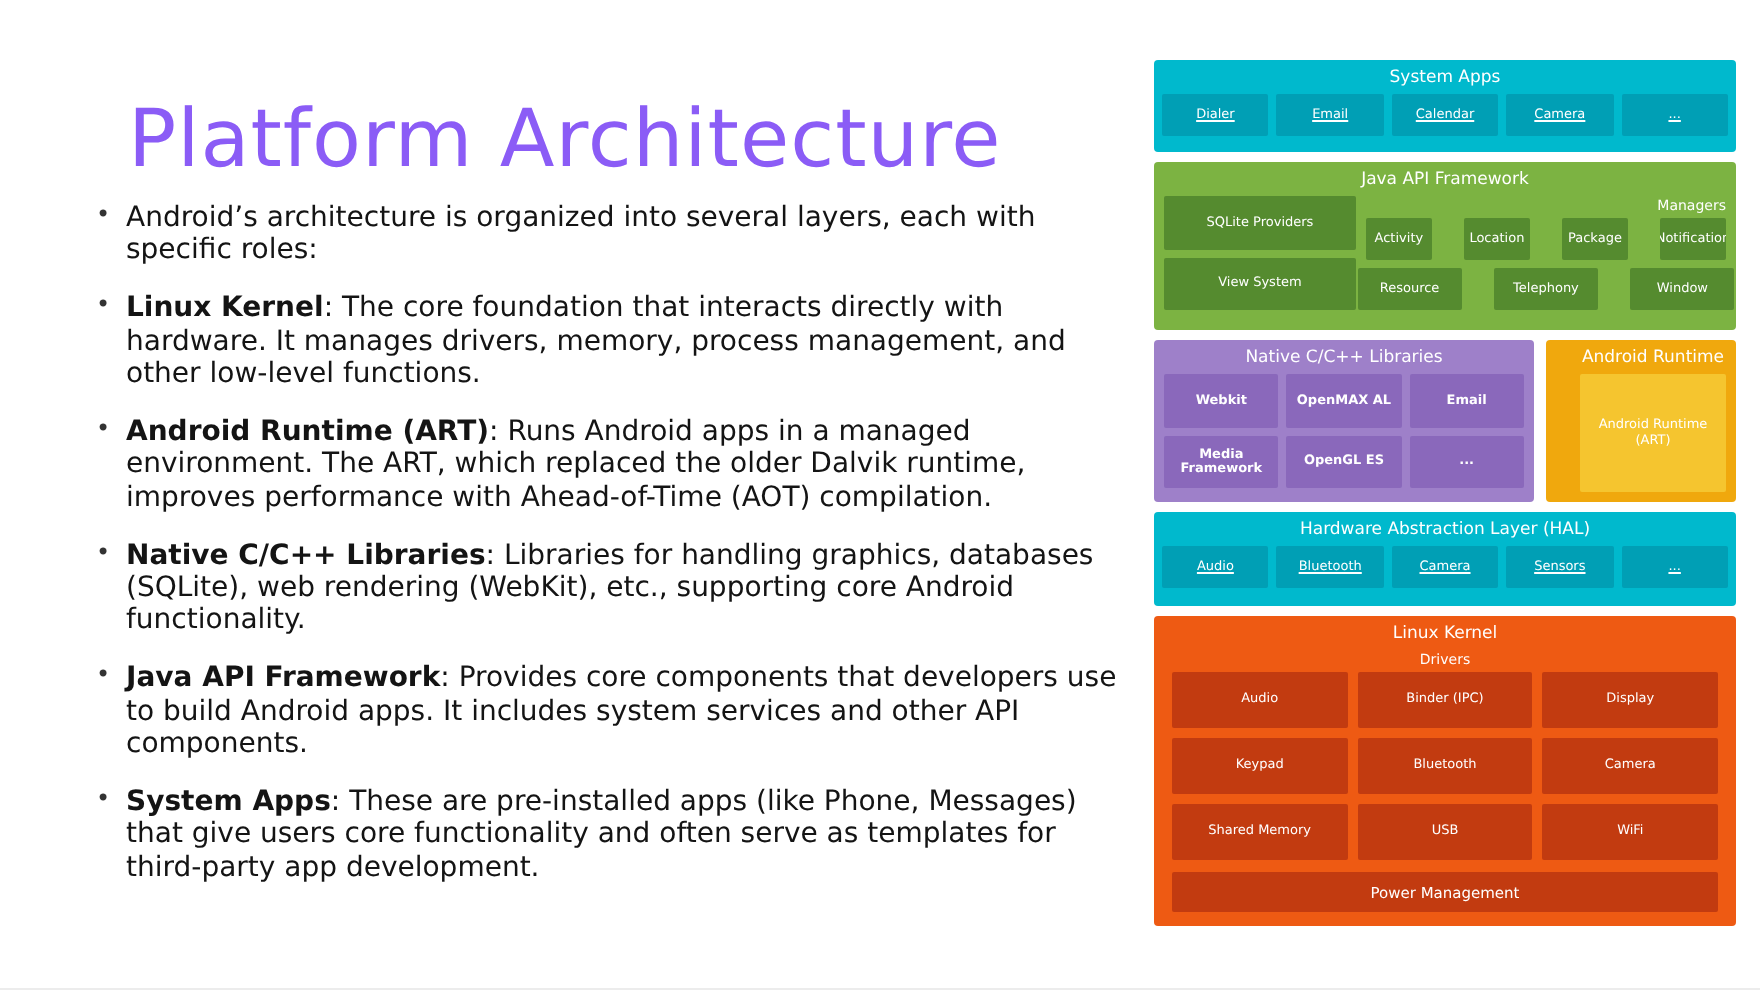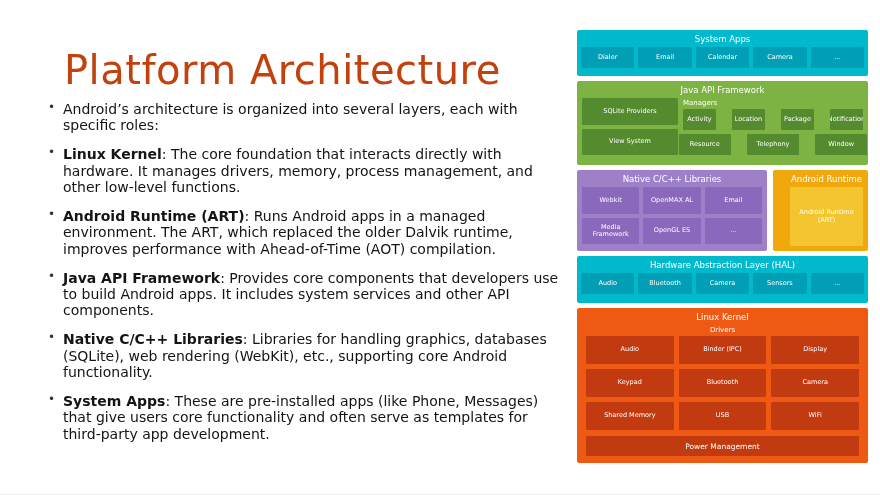--- a/index.html
+++ b/index.html
@@ -8,21 +8,21 @@
     background:#ffffff;
     font-family:"DejaVu Sans","Liberation Sans",sans-serif;
     position:relative;
     overflow:hidden;
   }
   .slide { position:absolute; inset:0; background:#fff; border-bottom:1px solid #ececec; }
 
   
   .slide-title {
     position:absolute; left:64px; top:47px;
-    font-size:40px; color:#c2410c; font-weight:400;
+    font-size:40px; color:#8b5cf6; font-weight:400;
     letter-spacing:0.5px; white-space:nowrap;
   }
   .bullets {
     position:absolute; left:47px; top:101px; width:516px;
     font-size:14px; line-height:1.17; color:#141414;
   }
   .bullet-item { position:relative; padding-left:16px; margin-bottom:12.5px; }
   .bullet-item::before {
     content:"\2022"; position:absolute; left:1px; top:-1px;
     font-size:12px; color:#333;
@@ -48,38 +48,38 @@
   .green  { background:var(--green-bg,#7CB342); }
   .green-box { background:var(--green-box,#558B2F); }
   .purple { background:var(--purple-bg,#9E80C9); }
   .purple-box { background:var(--purple-box,#8A68BB); }
   .amber  { background:var(--amber-bg,#F0A80D);padding-left:12px; }
   .amber-box { background:var(--amber-box,#F5C52F); }
   .orange { background:var(--orange-bg,#EE5A13); }
   .orange-box { background:var(--orange-box,#C23B10); }
 
   .sec-system-apps { height:46px; }
-  .sec-system-apps .row, .sec-hal .row { height:25px; }
+  .sec-system-apps .row, .sec-hal .row { height:25px;text-decoration:underline; }
 
   .sec-java { height:84px; }
   .java-content { display:flex; gap:5px; padding:0 5px 5px; height:62px; }
   .java-left { width:98px; display:flex; flex-direction:column; gap:4px; }
   .java-left .box { font-size:6.5px; }
   .java-right { flex:1; display:flex; flex-direction:column; }
-  .managers-label { text-align:left; font-size:7px; height:11px; line-height:11px; }
+  .managers-label { text-align:right; font-size:7px; height:11px; line-height:11px; }
   .mrow { display:flex; gap:16px; flex:1; }
   .mrow + .mrow { margin-top:4px; }
   .mrow.centered { justify-content:center; }
   .mrow.centered .box { flex:0 0 29%; }
 
   .dual { display:flex; gap:6px; height:81px; margin-bottom:5px; }
   .sec-native { width:190px; margin-bottom:0; }
   .native-grid {
     display:grid; grid-template-columns:repeat(3,1fr);
-    grid-template-rows:repeat(2,1fr); gap:4px; padding:0 5px 5px; height:62px;
+    grid-template-rows:repeat(2,1fr); gap:4px; padding:0 5px 5px; height:62px;font-weight:bold;
   }
   .sec-art { flex:1; margin-bottom:0; display:flex; flex-direction:column; }
   .art-col { display:flex; flex-direction:column; gap:4px; padding:0 5px 5px; flex:1; }
 
   .sec-hal { height:47px; }
 
   .sec-kernel { height:155px; margin-bottom:0; }
   .drivers-label { text-align:center; font-size:7px; height:11px; line-height:10px; }
   .kernel-grid {
     display:grid; grid-template-columns:repeat(3,1fr);
@@ -94,22 +94,22 @@
 <body>
 
 <div class="slide">
 
   <div class="slide-title">Platform Architecture</div>
 
   <div class="bullets">
       <div class="bullet-item"><span class="b"></span><span>Android’s architecture is organized into several layers, each with specific roles:</span></div>
       <div class="bullet-item"><span class="b">Linux Kernel</span><span>: The core foundation that interacts directly with hardware. It manages drivers, memory, process management, and other low-level functions.</span></div>
       <div class="bullet-item"><span class="b">Android Runtime (ART)</span><span>: Runs Android apps in a managed environment. The ART, which replaced the older Dalvik runtime, improves performance with Ahead-of-Time (AOT) compilation.</span></div>
+      <div class="bullet-item"><span class="b">Native C/C++ Libraries</span><span>: Libraries for handling graphics, databases (SQLite), web rendering (WebKit), etc., supporting core Android functionality.</span></div>
       <div class="bullet-item"><span class="b">Java API Framework</span><span>: Provides core components that developers use to build Android apps. It includes system services and other API components.</span></div>
-      <div class="bullet-item"><span class="b">Native C/C++ Libraries</span><span>: Libraries for handling graphics, databases (SQLite), web rendering (WebKit), etc., supporting core Android functionality.</span></div>
       <div class="bullet-item"><span class="b">System Apps</span><span>: These are pre-installed apps (like Phone, Messages) that give users core functionality and often serve as templates for third-party app development.</span></div>
     </div>
 
   <div class="diagram">
 
     <div class="sec teal sec-system-apps">
       <div class="sec-title">System Apps</div>
       <div class="row">
           <div class="box teal-box">Dialer</div>
           <div class="box teal-box">Email</div>

